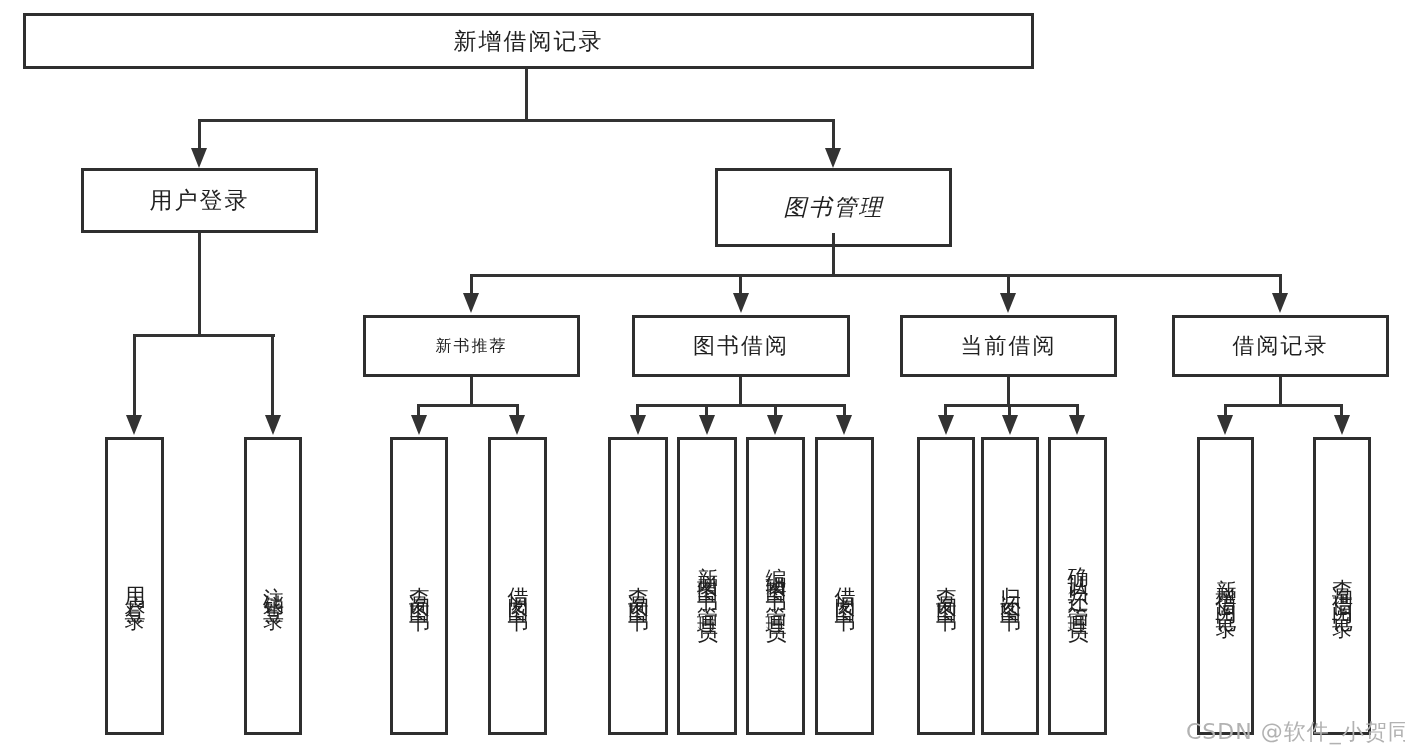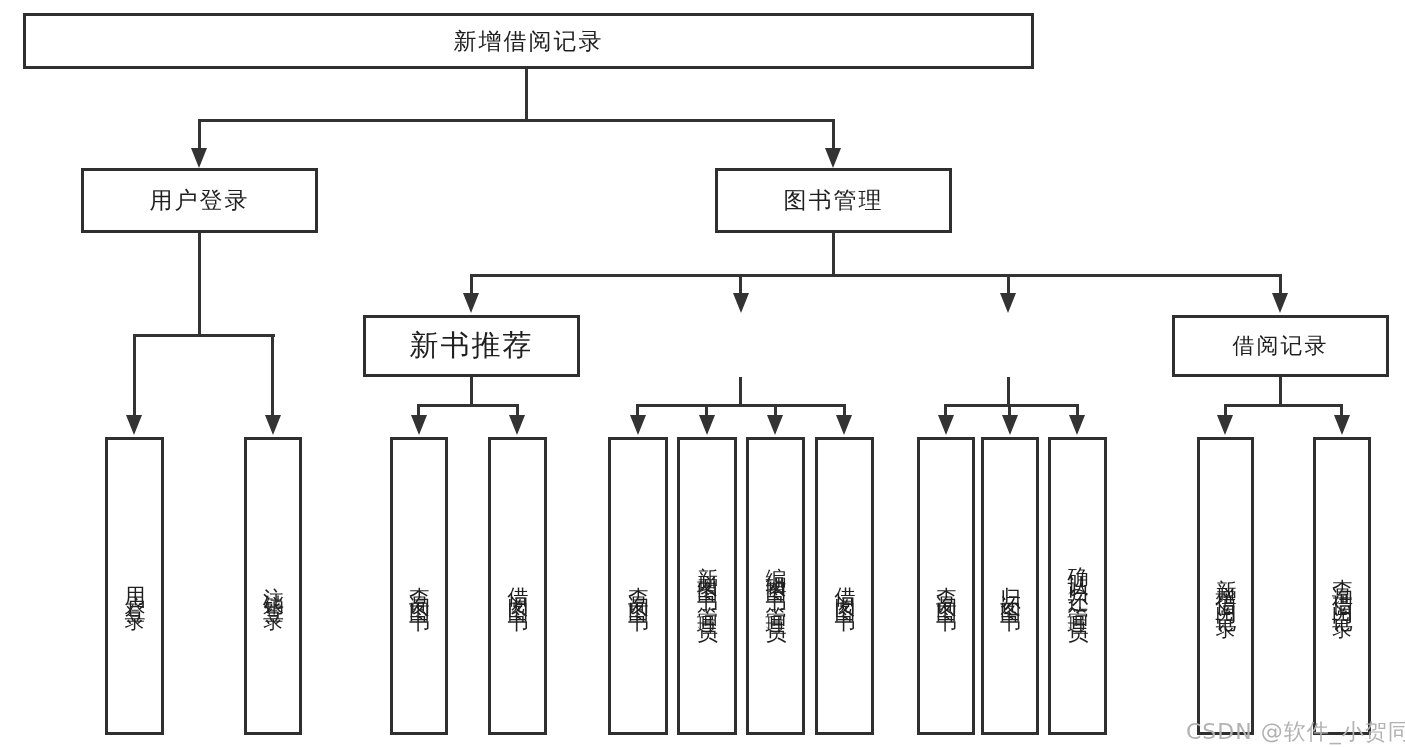--- a/index.html
+++ b/index.html
@@ -80,21 +80,21 @@
   <div class="vl" style="left:525px; top:69px; height:52px;"></div>
   <div class="hl" style="left:198px; top:119px; width:637px;"></div>
   <div class="vl" style="left:198px; top:119px; height:32px;"></div>
   <div class="arr" style="left:191px; top:148px;"></div>
   <div class="vl" style="left:832px; top:119px; height:32px;"></div>
   <div class="arr" style="left:825px; top:148px;"></div>
 
   <div class="node" style="left:81px; top:168px; width:237px; height:65px;">
     <span>用户登录</span>
   </div>
-  <div class="node" style="left:715px; top:168px; width:237px; height:65px;">
+  <div class="node" style="left:715px; top:168px; width:237px; height:79px;font-style:italic;">
     <span>图书管理</span>
   </div>
 
   <div class="vl" style="left:198px; top:233px; height:104px;"></div>
   <div class="hl" style="left:133px; top:334px; width:142px;"></div>
   <div class="vl" style="left:133px; top:334px; height:83px;"></div>
   <div class="arr" style="left:126px; top:415px;"></div>
   <div class="vl" style="left:271px; top:334px; height:83px;"></div>
   <div class="arr" style="left:265px; top:415px;"></div>
 
@@ -102,22 +102,28 @@
   <div class="hl" style="left:470px; top:274px; width:812px;"></div>
   <div class="vl" style="left:470px; top:274px; height:22px;"></div>
   <div class="arr" style="left:463px; top:293px;"></div>
   <div class="vl" style="left:739px; top:274px; height:22px;"></div>
   <div class="arr" style="left:733px; top:293px;"></div>
   <div class="vl" style="left:1007px; top:274px; height:22px;"></div>
   <div class="arr" style="left:1000px; top:293px;"></div>
   <div class="vl" style="left:1279px; top:274px; height:22px;"></div>
   <div class="arr" style="left:1272px; top:293px;"></div>
 
-  <div class="node" style="left:363px; top:315px; width:217px; height:62px; font-size:29px;">
+  <div class="node" style="left:363px; top:315px; width:217px; height:62px; font-size:16px;">
     <span>新书推荐</span>
+  </div>
+  <div class="node" style="left:632px; top:315px; width:218px; height:62px; font-size:22px;">
+    <span>图书借阅</span>
+  </div>
+  <div class="node" style="left:900px; top:315px; width:217px; height:62px; font-size:22px;">
+    <span>当前借阅</span>
   </div>
   <div class="node" style="left:1172px; top:315px; width:217px; height:62px; font-size:22px;">
     <span>借阅记录</span>
   </div>
 
   <div class="vl" style="left:470px; top:377px; height:29px;"></div>
   <div class="hl" style="left:417px; top:404px; width:102px;"></div>
   <div class="vl" style="left:417px; top:404px; height:13px;"></div>
   <div class="arr" style="left:411px; top:415px;"></div>
   <div class="vl" style="left:516px; top:404px; height:13px;"></div>

